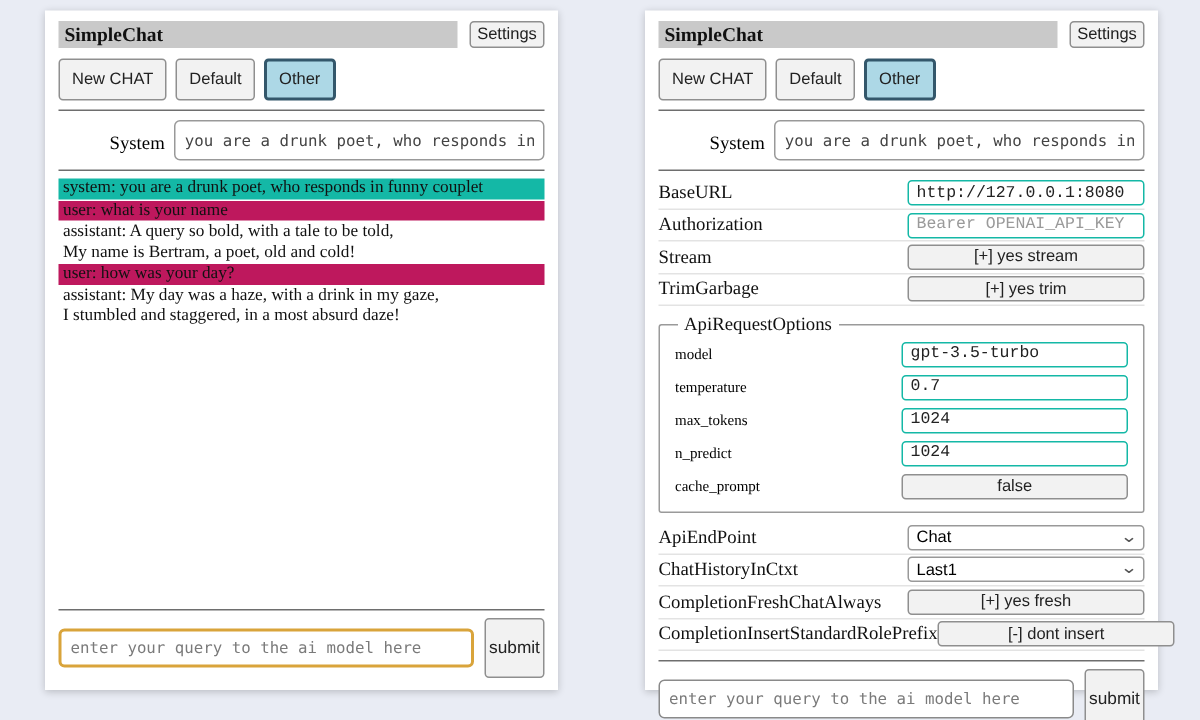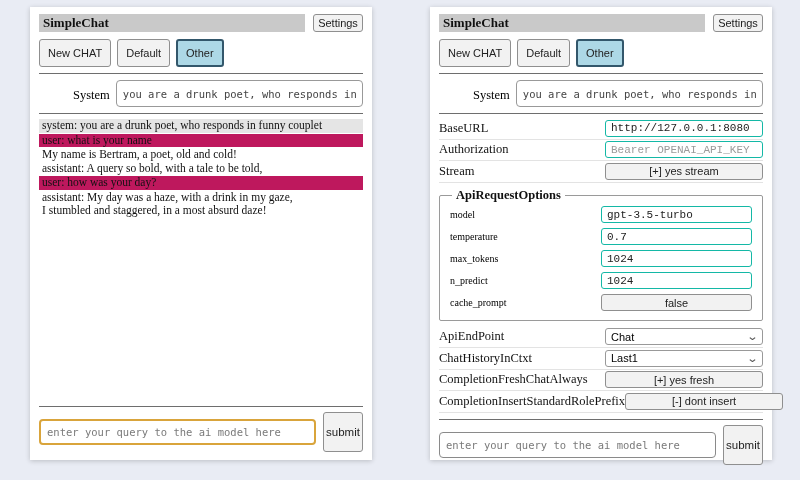--- a/index.html
+++ b/index.html
@@ -26,21 +26,21 @@
   .system-row { display:flex; margin-top:6px; align-items:center; gap:6px; flex:0 0 auto;margin-left:34px; }
   .system-row label { font-size:12.5px; padding-top:4px; }
   .mono-input { font-family:"DejaVu Sans Mono", monospace; font-size:10.5px;
                 border:1px solid #999; border-radius:4px; padding:3px 6px; color:#444;
                 outline:none; background:#fff; }
   .system-input { flex:1; height:27px; }
 
   
   .messages { margin-top:5px; flex:0 0 auto; }
   .msg { font-size:11.5px; line-height:13.5px; padding:0 3px; margin-bottom:1px; color:#111; }
-  .msg.system { background:#e5e5e5; }
+  .msg.system { background:#14b8a6; }
   .msg.user { background:#be185d; }
 
   .spacer { flex:1; }
   .query-row { display:flex; gap:7px; margin-top:5px; align-items:center; flex:0 0 auto; }
   .query-input { flex:1; height:26px; border:1px solid #8a8a8a; }
   .query-input::placeholder { color:#7a7a7a; }
   .query-input.focused { border:2px solid #d9a43b; }
   .submit-btn { width:40px; height:40px; font-size:11.5px; }
 
   
@@ -51,21 +51,21 @@
   input.ctrl-input { width:100%; height:17px; border:1px solid #14b8a6; border-radius:3px;
                      font-family:Liberation Mono, monospace; font-size:11px;
                      padding:0 5px; color:#222; outline:none; }
   input.ctrl-input::placeholder { color:#9a9a9a; }
   button.ctrl-btn { width:100%; height:17px; }
   .select { width:100%; height:17px; border:1px solid #999; border-radius:3px; background:#fff;
             font-family:"Liberation Sans", sans-serif; font-size:11px; padding:0 5px;
             display:flex; justify-content:space-between; align-items:center; cursor:pointer; }
   .chevron { color:#555; font-size:11px; line-height:1; transform:scaleX(1.3); }
   fieldset { border:1px solid #9a9a9a; border-radius:2px; margin:5px 0 6px; padding:1px 10px 6px; }
-  legend { font-size:12.5px; padding:0 4px; margin-left:2px; color:#111;font-weight:bold; }
+  legend { font-size:12.5px; padding:0 4px; margin-left:2px; color:#111; }
   .frow { display:flex; align-items:center; height:22px; }
   .frow .slabel { flex:1; font-size:10px; color:#000000; }
   .fctrl { width:151px; flex:0 0 auto; }
 </style>
 </head>
 <body>
 
 <div class="panel" id="panel-chat">
   <div class="titlebar">
     <div class="title-bg">SimpleChat</div>
@@ -88,22 +88,22 @@
   <hr class="major">
 
   <div class="messages">
     <div class="msg system">
       <div>system: you are a drunk poet, who responds in funny couplet</div>
     </div>
     <div class="msg user">
       <div>user: what is your name</div>
     </div>
     <div class="msg assistant">
+      <div>assistant: A query so bold, with a tale to be told,</div>
       <div>My name is Bertram, a poet, old and cold!</div>
-      <div>assistant: A query so bold, with a tale to be told,</div>
     </div>
     <div class="msg user">
       <div>user: how was your day?</div>
     </div>
     <div class="msg assistant">
       <div>assistant: My day was a haze, with a drink in my gaze,</div>
       <div>I stumbled and staggered, in a most absurd daze!</div>
     </div>
   </div>
 
@@ -147,20 +147,24 @@
     <div class="srow">
       <div class="slabel">Authorization</div>
       <div class="ctrl"><input class="ctrl-input" placeholder="Bearer OPENAI_API_KEY" style=""></div>
     </div>
 
     <div class="srow">
       <div class="slabel">Stream</div>
       <div class="ctrl"><button class="ctrl-btn">[+] yes stream</button></div>
     </div>
 
+    <div class="srow">
+      <div class="slabel">TrimGarbage</div>
+      <div class="ctrl"><button class="ctrl-btn">[+] yes trim</button></div>
+    </div>
 
     <fieldset>
       <legend>ApiRequestOptions</legend>
 
       <div class="frow">
         <div class="slabel">model</div>
         <div class="fctrl"><input class="ctrl-input" value="gpt-3.5-turbo" style=""></div>
       </div>
 
       <div class="frow">

